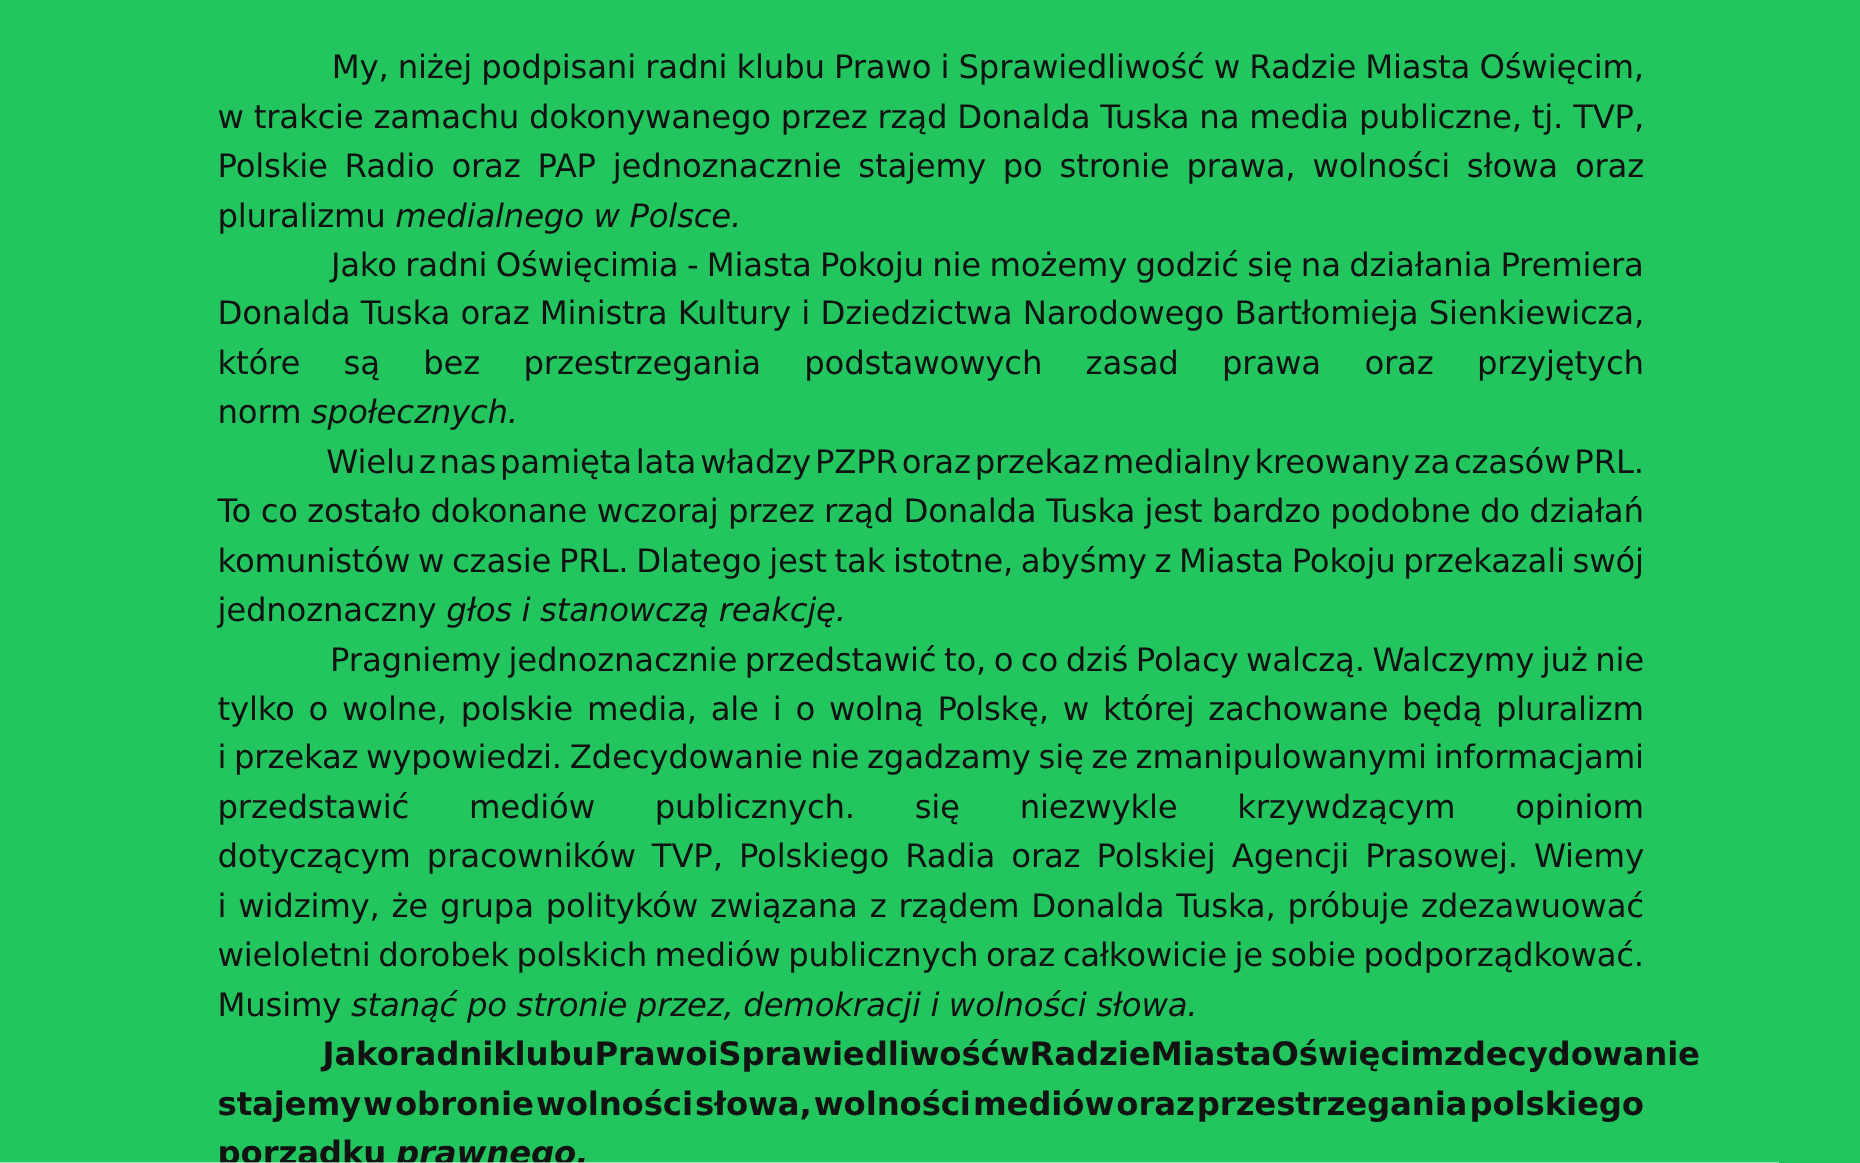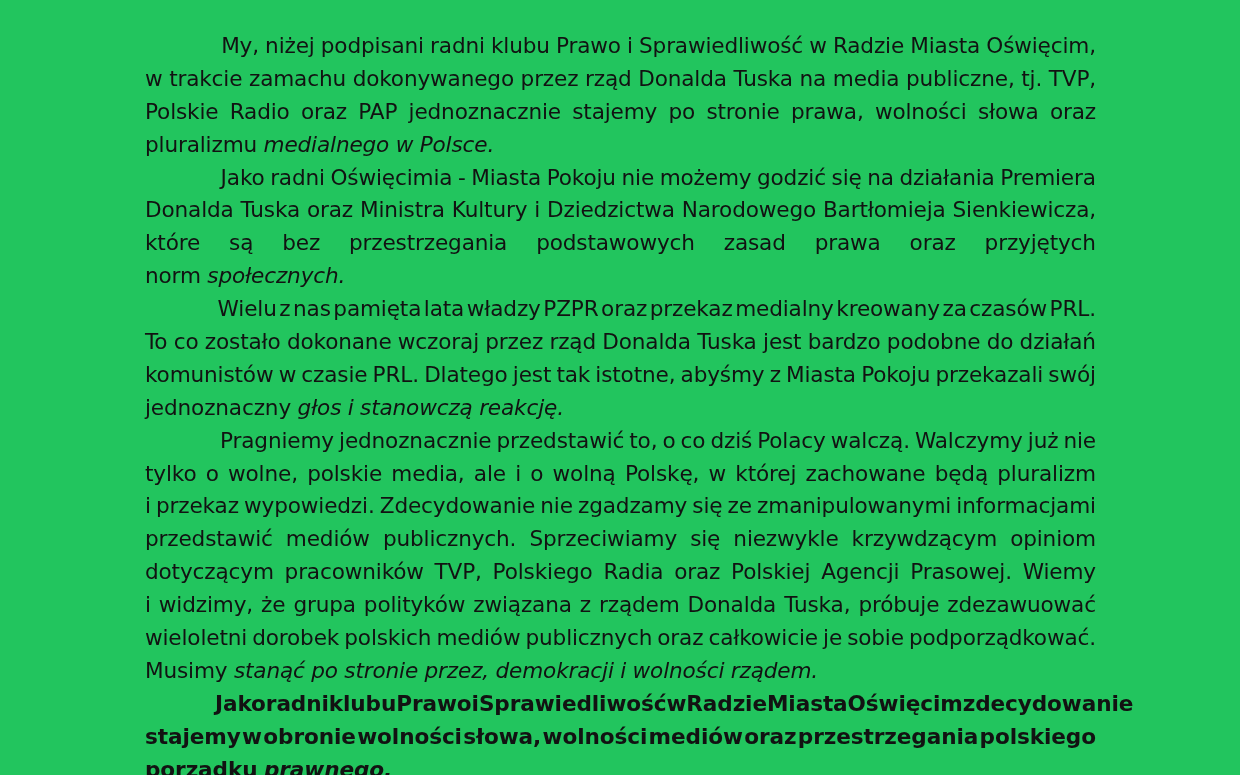--- a/index.html
+++ b/index.html
@@ -93,25 +93,25 @@
       <div class="para">
         <div class="line justify"><span class="indent"></span><span class="word">Wielu</span><span class="word">z</span><span class="word">nas</span><span class="word">pamięta</span><span class="word">lata</span><span class="word">władzy</span><span class="word">PZPR</span><span class="word">oraz</span><span class="word">przekaz</span><span class="word">medialny</span><span class="word">kreowany</span><span class="word">za</span><span class="word">czasów</span><span class="word">PRL.</span></div>
         <div class="line justify"><span class="word">To</span><span class="word">co</span><span class="word">zostało</span><span class="word">dokonane</span><span class="word">wczoraj</span><span class="word">przez</span><span class="word">rząd</span><span class="word">Donalda</span><span class="word">Tuska</span><span class="word">jest</span><span class="word">bardzo</span><span class="word">podobne</span><span class="word">do</span><span class="word">działań</span></div>
         <div class="line justify"><span class="word">komunistów</span><span class="word">w</span><span class="word">czasie</span><span class="word">PRL.</span><span class="word">Dlatego</span><span class="word">jest</span><span class="word">tak</span><span class="word">istotne,</span><span class="word">abyśmy</span><span class="word">z</span><span class="word">Miasta</span><span class="word">Pokoju</span><span class="word">przekazali</span><span class="word">swój</span></div>
         <div class="line flush"><span class="word">jednoznaczny</span><span class="word">głos</span><span class="word">i</span><span class="word">stanowczą</span><span class="word">reakcję.</span></div>
       </div>
       <div class="para">
         <div class="line justify"><span class="indent"></span><span class="word">Pragniemy</span><span class="word">jednoznacznie</span><span class="word">przedstawić</span><span class="word">to,</span><span class="word">o</span><span class="word">co</span><span class="word">dziś</span><span class="word">Polacy</span><span class="word">walczą.</span><span class="word">Walczymy</span><span class="word">już</span><span class="word">nie</span></div>
         <div class="line justify"><span class="word">tylko</span><span class="word">o</span><span class="word">wolne,</span><span class="word">polskie</span><span class="word">media,</span><span class="word">ale</span><span class="word">i</span><span class="word">o</span><span class="word">wolną</span><span class="word">Polskę,</span><span class="word">w</span><span class="word">której</span><span class="word">zachowane</span><span class="word">będą</span><span class="word">pluralizm</span></div>
         <div class="line justify"><span class="word">i</span><span class="word">przekaz</span><span class="word">wypowiedzi.</span><span class="word">Zdecydowanie</span><span class="word">nie</span><span class="word">zgadzamy</span><span class="word">się</span><span class="word">ze</span><span class="word">zmanipulowanymi</span><span class="word">informacjami</span></div>
-        <div class="line justify"><span class="word">przedstawić</span><span class="word">mediów</span><span class="word">publicznych.</span><span class="word">Sprzeciwiamy</span><span class="word">się</span><span class="word">niezwykle</span><span class="word">krzywdzącym</span><span class="word">opiniom</span></div>
+        <div class="line justify"><span class="word">przedstawić</span><span class="word">mediów</span><span class="word">publicznych.</span><span class="word">się</span><span class="word">niezwykle</span><span class="word">krzywdzącym</span><span class="word">opiniom</span></div>
         <div class="line justify"><span class="word">dotyczącym</span><span class="word">pracowników</span><span class="word">TVP,</span><span class="word">Polskiego</span><span class="word">Radia</span><span class="word">oraz</span><span class="word">Polskiej</span><span class="word">Agencji</span><span class="word">Prasowej.</span><span class="word">Wiemy</span></div>
         <div class="line justify"><span class="word">i</span><span class="word">widzimy,</span><span class="word">że</span><span class="word">grupa</span><span class="word">polityków</span><span class="word">związana</span><span class="word">z</span><span class="word">rządem</span><span class="word">Donalda</span><span class="word">Tuska,</span><span class="word">próbuje</span><span class="word">zdezawuować</span></div>
         <div class="line justify"><span class="word">wieloletni</span><span class="word">dorobek</span><span class="word">polskich</span><span class="word">mediów</span><span class="word">publicznych</span><span class="word">oraz</span><span class="word">całkowicie</span><span class="word">je</span><span class="word">sobie</span><span class="word">podporządkować.</span></div>
-        <div class="line flush"><span class="word">Musimy</span><span class="word">stanąć</span><span class="word">po</span><span class="word">stronie</span><span class="word">przez,</span><span class="word">demokracji</span><span class="word">i</span><span class="word">wolności</span><span class="word">rządem.</span></div>
+        <div class="line flush"><span class="word">Musimy</span><span class="word">stanąć</span><span class="word">po</span><span class="word">stronie</span><span class="word">przez,</span><span class="word">demokracji</span><span class="word">i</span><span class="word">wolności</span><span class="word">słowa.</span></div>
       </div>
       <div class="para">
         <div class="line justify bold"><span class="indent"></span><span class="word">Jako</span><span class="word">radni</span><span class="word">klubu</span><span class="word">Prawo</span><span class="word">i</span><span class="word">Sprawiedliwość</span><span class="word">w</span><span class="word">Radzie</span><span class="word">Miasta</span><span class="word">Oświęcim</span><span class="word">zdecydowanie</span></div>
         <div class="line justify bold"><span class="word">stajemy</span><span class="word">w</span><span class="word">obronie</span><span class="word">wolności</span><span class="word">słowa,</span><span class="word">wolności</span><span class="word">mediów</span><span class="word">oraz</span><span class="word">przestrzegania</span><span class="word">polskiego</span></div>
         <div class="line flush bold"><span class="word">porządku</span><span class="word">prawnego.</span></div>
       </div>
     </div>
 </div>
 
 </body></html>

